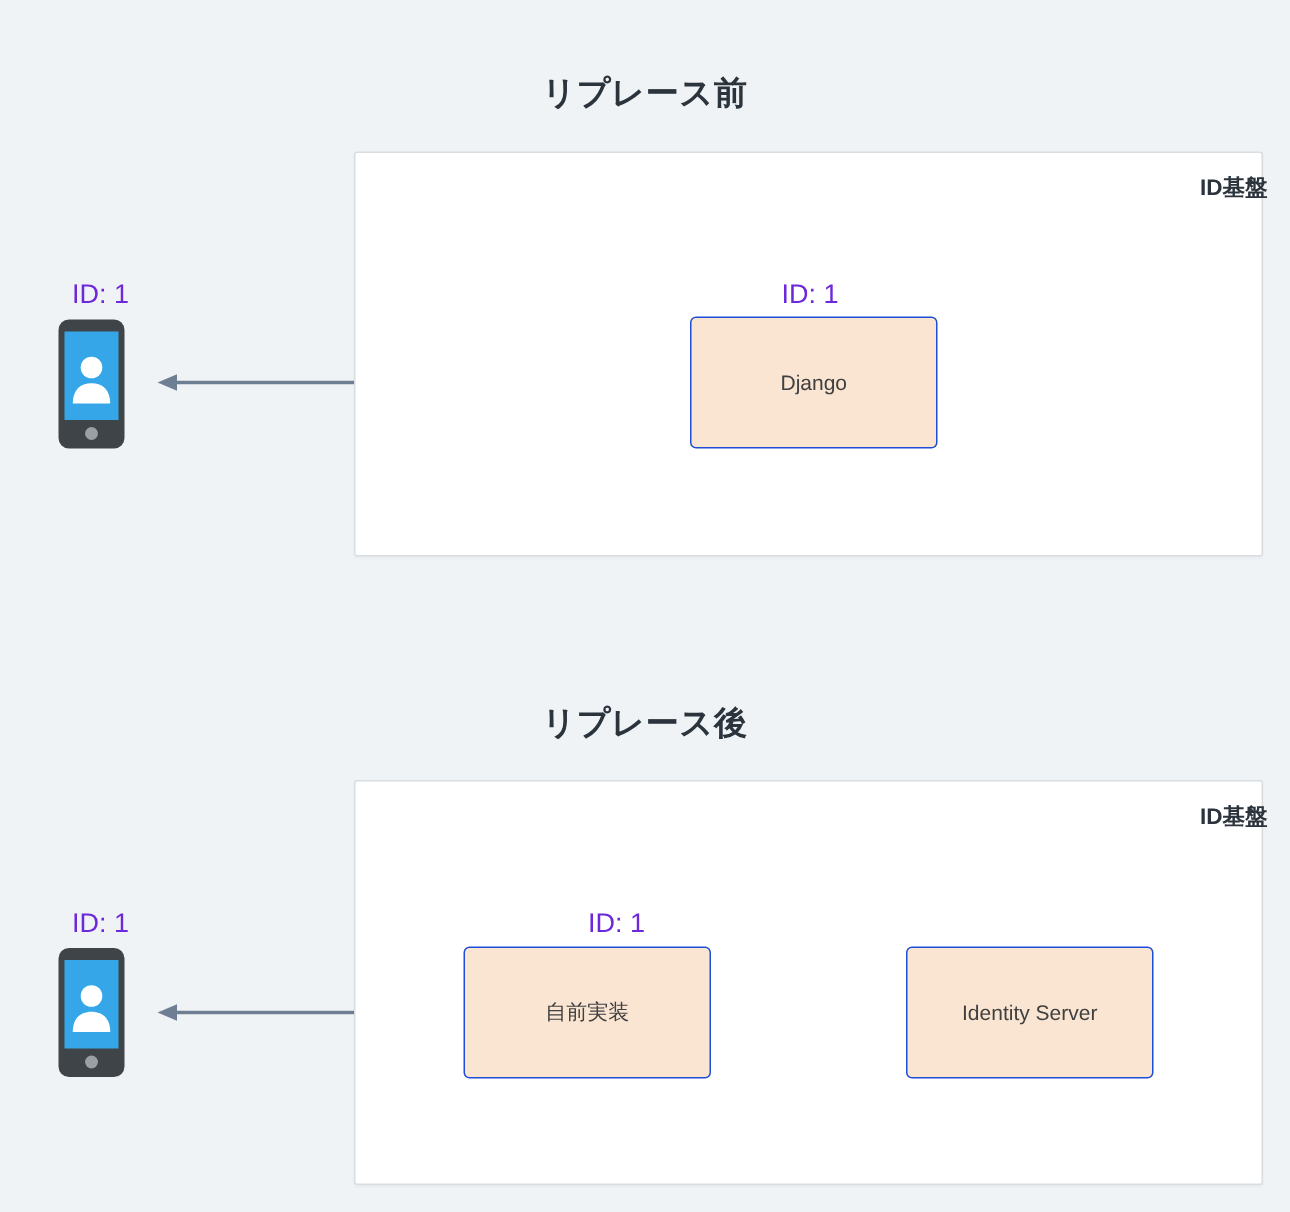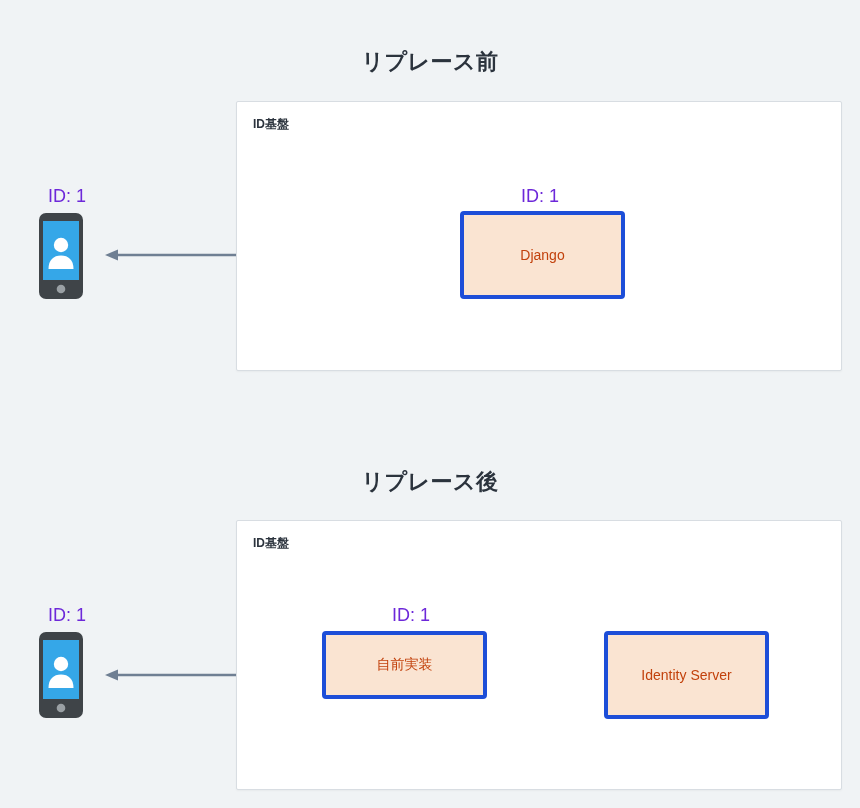--- a/index.html
+++ b/index.html
@@ -45,44 +45,44 @@
     background: #ffffff;
     border: 1px solid #d8dde2;
     border-radius: 2px;
     box-shadow: 0 1px 2px rgba(0,0,0,0.04);
   }
   #platform-before { top: 101px; height: 268px; }
   #platform-after  { top: 520px; height: 268px; }
 
   .platform-title {
     position: absolute;
-    left: 16px;
+    left: 4px;
     top: 14px;
     width: 100%;
-    text-align: left;
-    font-size: 12px;
+    text-align: right;
+    font-size: 15px;
     font-weight: bold;
     color: #2b333d;
   }
 
   
   .service-box {
     position: absolute;
     background: #fae4d2;
-    border: 4px solid #1d4ed8;
+    border: 1px solid #1d4ed8;
     border-radius: 4px;
     display: flex;
     align-items: center;
     justify-content: center;
     font-size: 14px;
-    color: #c2410c;
+    color: #404040;
     box-sizing: border-box;
   }
   #box-django   { left: 460px; top: 211px; width: 165px; height: 88px; }
-  #box-jisen    { left: 322px; top: 631px; width: 165px; height: 68px; }
+  #box-jisen    { left: 309px; top: 631px; width: 165px; height: 88px; }
   #box-identity { left: 604px; top: 631px; width: 165px; height: 88px; }
 
   
   .id-label {
     position: absolute;
     font-size: 18px;
     color: #6d28d9;
     white-space: nowrap;
   }
   #id-phone-before   { left: 48px;  top: 186px; }

